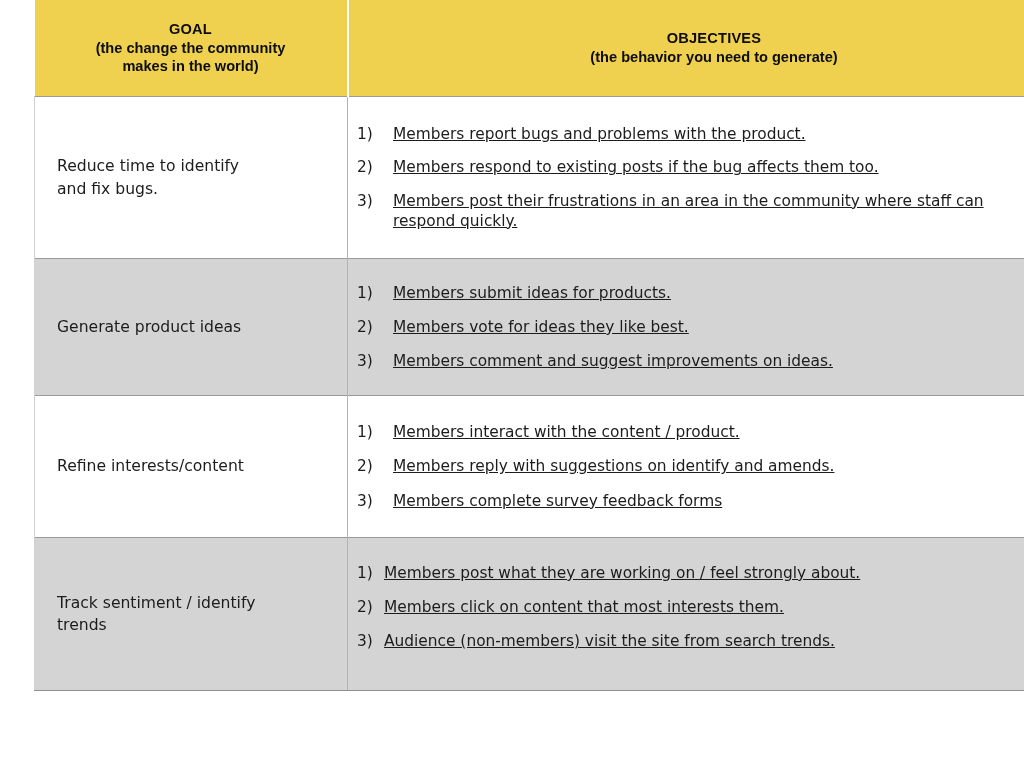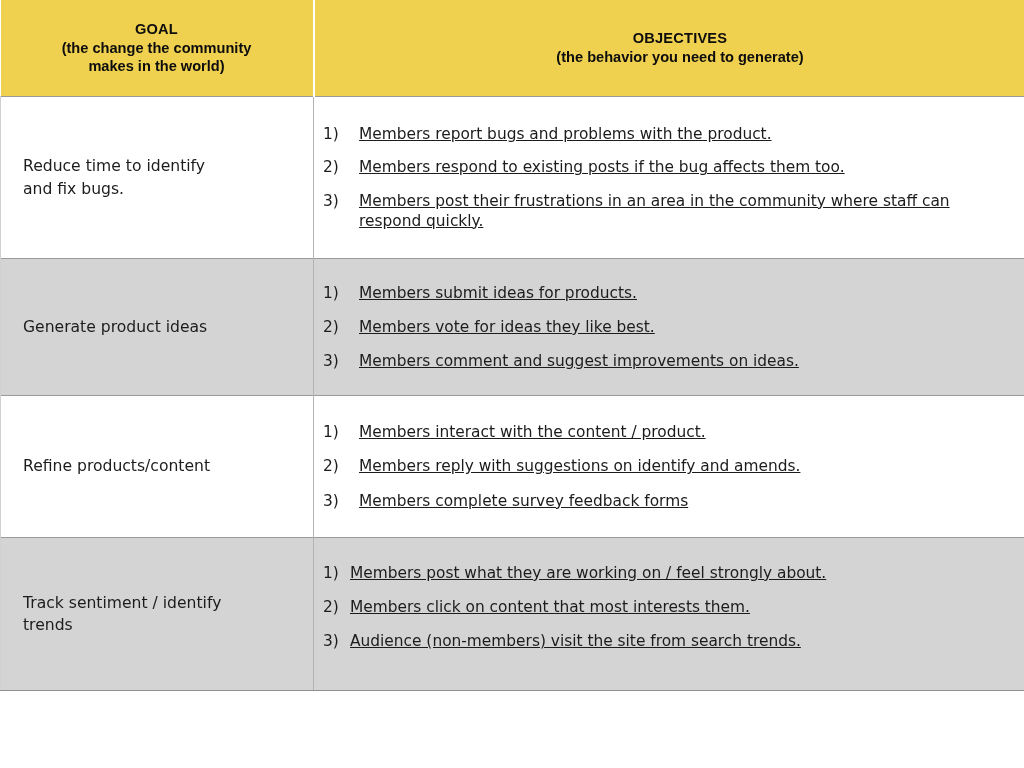--- a/index.html
+++ b/index.html
@@ -13,20 +13,21 @@
     overflow: hidden;
     font-family: "DejaVu Sans", sans-serif;
     color: #1a1a1a;
   }
 
   .sheet {
     width: 880px;
     height: 768px;
     position: relative;
     background: #ffffff;
+    margin-left: 34px;
   }
 
   table.goals-table {
     border-collapse: collapse;
     table-layout: fixed;
     width: 1024px;
     margin: 0;
   }
 
   col.col-goal { width: 313px; }
@@ -198,21 +199,21 @@
               <span class="obj-num">3)</span>
               <span class="obj-body">Members comment and suggest improvements on ideas.</span>
             </li>
           </ol>
         </td>
       </tr>
 
       <tr class="row-2">
         <td class="goal-cell">
           <span class="goal-text">
-            <span>Refine products/content</span>
+            <span>Refine interests/content</span>
           </span>
         </td>
         <td class="obj-cell">
           <ol class="obj-list">
             <li>
               <span class="obj-num">1)</span>
               <span class="obj-body">Members interact with the content / product.</span>
             </li>
             <li>
               <span class="obj-num">2)</span>

